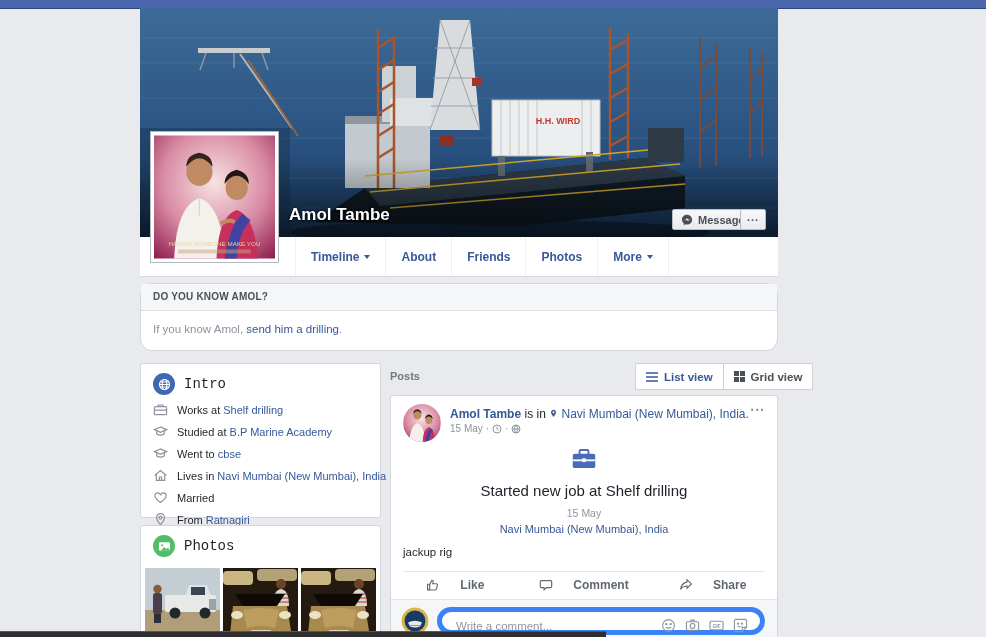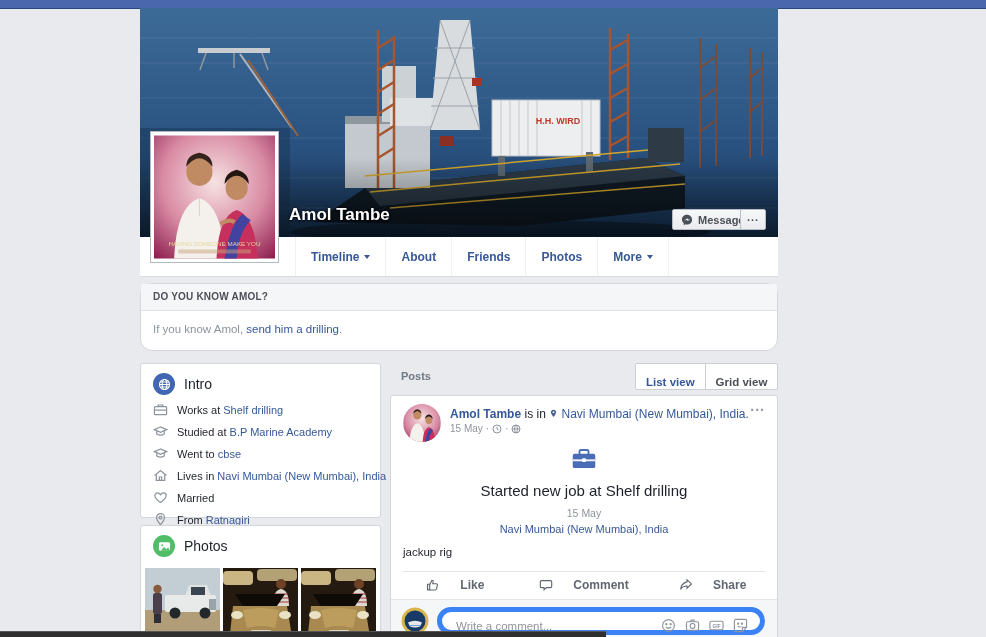--- a/index.html
+++ b/index.html
@@ -33,35 +33,35 @@
 
   
   #dyk-card{left:140px;top:283px;width:638px;height:68px;border-radius:12px;}
   #dyk-header{height:26px;line-height:26px;background:#f5f6f7;border-bottom:1px solid #dddfe2;font-size:10px;font-weight:bold;color:#4b4f56;padding:0 12px;letter-spacing:.2px;border-radius:2px 2px 0 0;}
   #dyk-body{padding:12px;font-size:11.5px;color:#8d949e;}
 
   
   #intro-card{left:140px;top:363px;width:241px;height:155px;}
   .card-title-row{display:flex;align-items:center;padding:9px 12px 7px;}
   .title-circle{width:22px;height:22px;border-radius:50%;display:flex;align-items:center;justify-content:center;margin-right:9px;}
-  .card-title{font-size:14px;color:#1d2129;}
+  .card-title{font-size:14px;color:#1d2129;font-family:Liberation Mono, monospace;}
   .intro-item{display:flex;align-items:center;padding:0 12px;margin-bottom:7px;font-size:11px;color:#1d2129;white-space:nowrap;}
   .intro-item .iico{width:15px;height:15px;margin-right:9px;flex:0 0 auto;}
   .intro-item a{color:#365899;}
 
   
   #photos-card{left:140px;top:525px;width:241px;height:170px;}
   #photo-thumbs{display:flex;gap:3px;padding:4px;}
   .thumb{width:75px;height:75px;overflow:hidden;cursor:pointer;}
   .thumb svg{display:block;}
 
   
-  #posts-label{left:401px;top:370px;font-size:11px;font-weight:bold;color:#707781;}
+  #posts-label{left:390px;top:370px;font-size:11px;font-weight:bold;color:#707781;}
   #view-toggle{left:635px;top:363px;height:27px;display:flex;background:#fff;border:1px solid #ccd0d5;border-radius:2px;box-sizing:border-box;overflow:hidden;}
-  .seg{display:flex;align-items:center;padding:12px 10px;font-size:11.5px;font-weight:bold;cursor:pointer;flex-direction:column;}
+  .seg{display:flex;align-items:center;padding:12px 10px;font-size:11.5px;font-weight:bold;cursor:pointer;}
   .seg + .seg{border-left:1px solid #ccd0d5;}
   #seg-list{color:#365899;}
   #seg-grid{color:#4b4f56;}
   .seg svg{margin-right:6px;}
 
   
   #post-card{left:390px;top:395px;width:388px;height:250px;border-radius:3px 3px 0 0;}
   #post-avatar{position:absolute;left:12px;top:8px;width:38px;height:38px;border-radius:50%;overflow:hidden;cursor:pointer;}
   #post-head{position:absolute;left:59px;top:11px;font-size:12px;color:#1d2129;white-space:nowrap;}
   #post-head a.author{color:#365899;font-weight:bold;}

